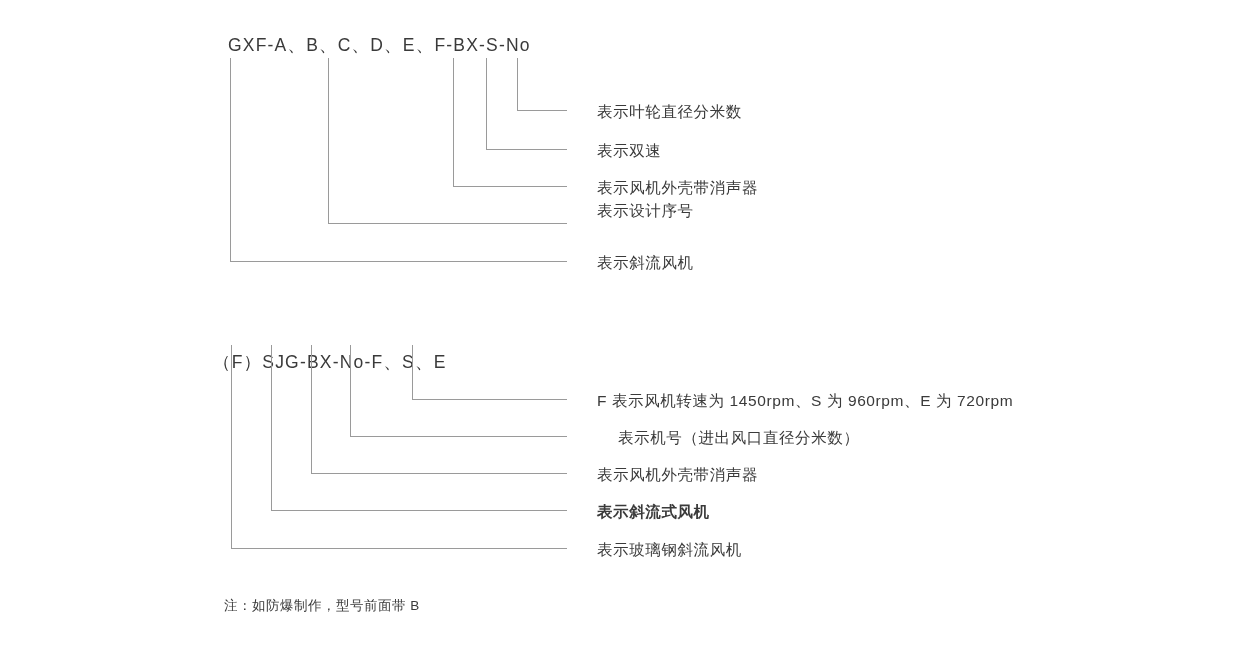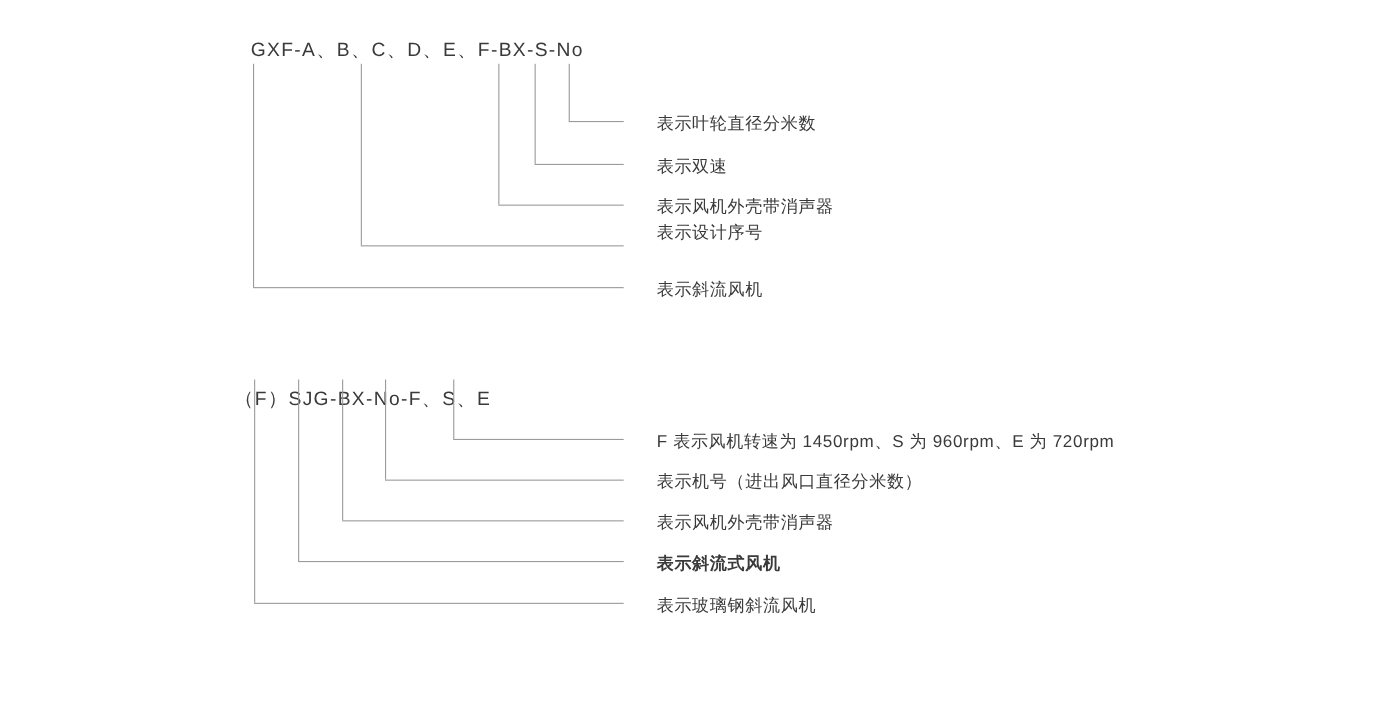--- a/index.html
+++ b/index.html
@@ -92,19 +92,20 @@
   <div class="vline" style="left:311px; top:345px; height:128px;"></div>
   <div class="hline" style="left:311px; top:473px; width:256px;"></div>
 
   <div class="vline" style="left:271px; top:345px; height:165px;"></div>
   <div class="hline" style="left:271px; top:510px; width:296px;"></div>
 
   <div class="vline" style="left:231px; top:345px; height:203px;"></div>
   <div class="hline" style="left:231px; top:548px; width:336px;"></div>
 
   <div class="desc" style="left:575px; top:391px;">F 表示风机转速为 1450rpm、S 为 960rpm、E 为 720rpm</div>
-  <div class="desc" style="left:575px; top:428px;">表示机号（进出风口直径分米数）</div>
+  <div class="desc" style="left:596px; top:428px;">表示机号（进出风口直径分米数）</div>
   <div class="desc" style="left:575px; top:465px;">表示风机外壳带消声器</div>
   <div class="desc" style="left:575px; top:502px;font-weight:bold;">表示斜流式风机</div>
   <div class="desc" style="left:575px; top:540px;">表示玻璃钢斜流风机</div>
 
+  <div class="note" style="left:224px; top:597px;">注：如防爆制作，型号前面带 B</div>
 
 </div>
 
 </body></html>

